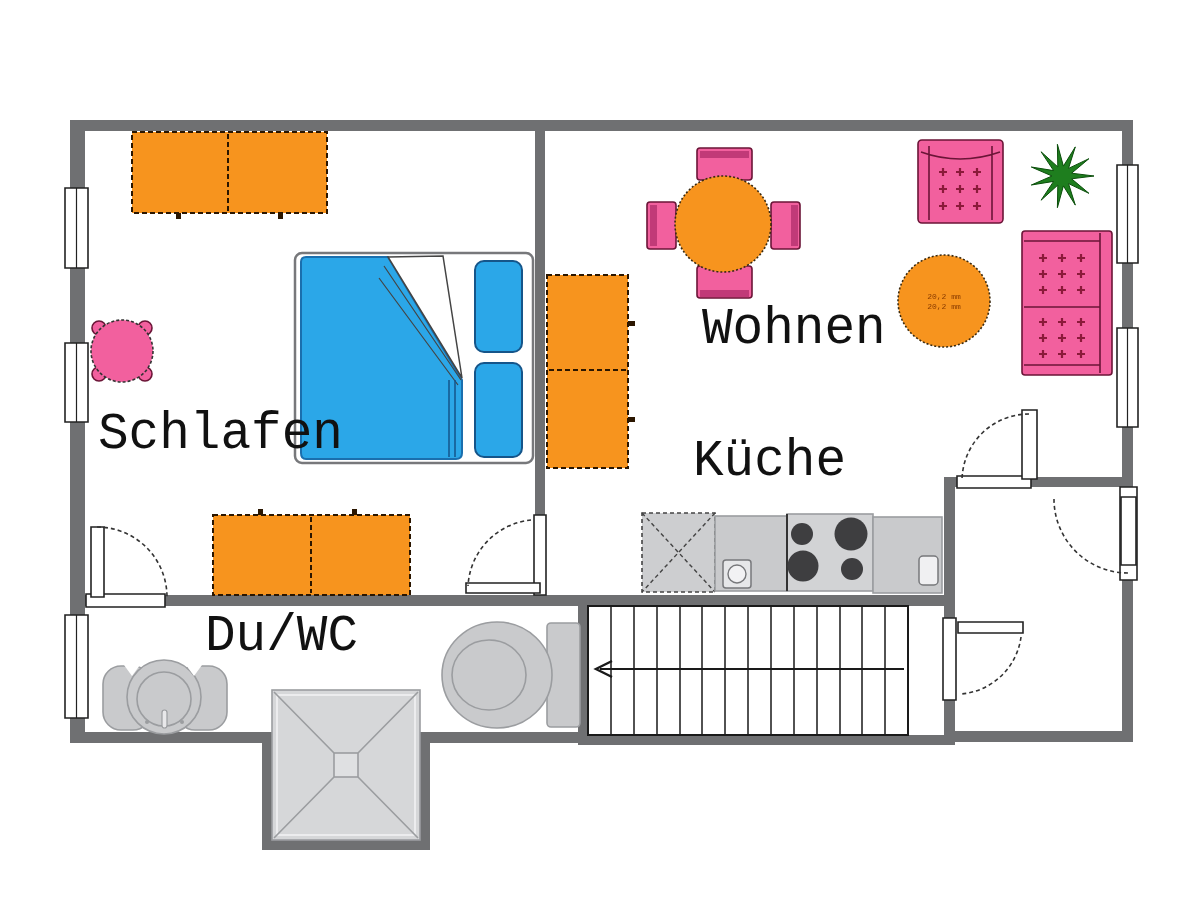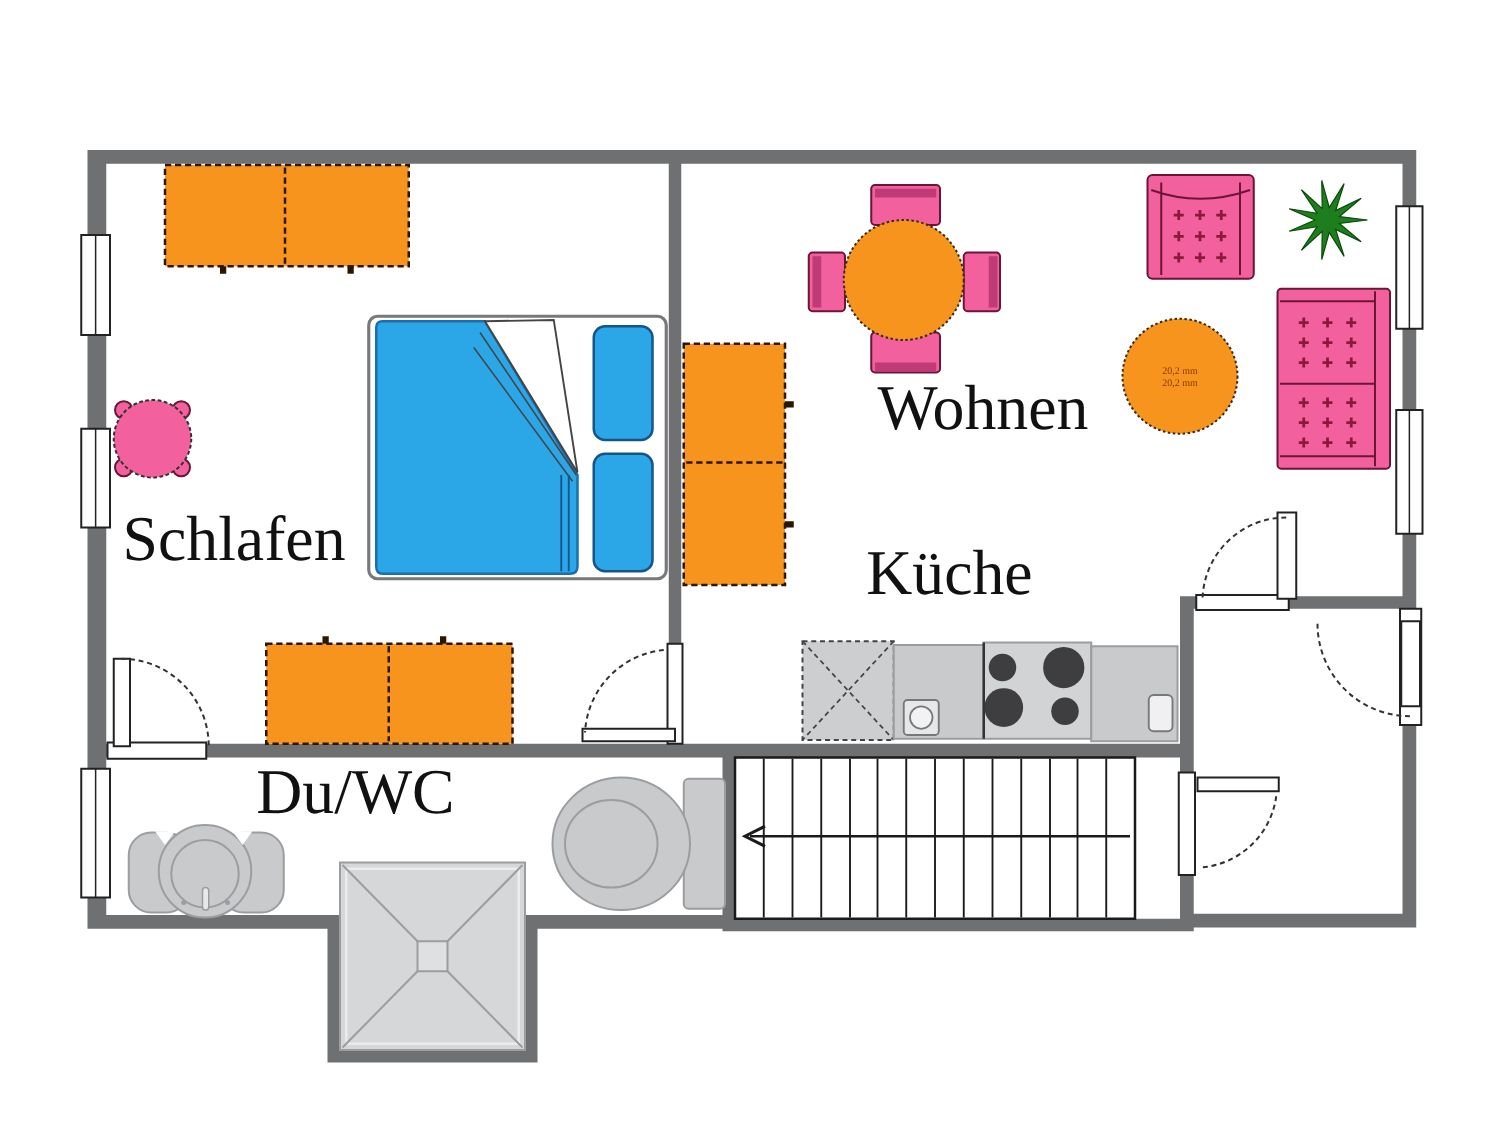--- a/index.html
+++ b/index.html
@@ -1,17 +1,17 @@
 <!DOCTYPE html>
 <html><head>
 <meta charset="utf-8">
 <style>
   html,body{margin:0;padding:0;background:#fff;}
   #plan{position:relative;width:1197px;height:900px;background:#fff;overflow:hidden;
-        font-family:Liberation Serif, serif;}
+        font-family:Liberation Mono, monospace;}
   svg{position:absolute;left:0;top:0;}
   .wall{fill:#6F7072;}
   .win{fill:#FFFFFF;stroke:#222222;stroke-width:1.6;}
   .winline{fill:none;stroke:#222222;stroke-width:1.2;}
   .leaf{fill:#FFFFFF;stroke:#222222;stroke-width:1.6;}
   .arc{fill:none;stroke:#333333;stroke-width:1.6;stroke-dasharray:4 3;}
   .orangef{fill:#F7941E;stroke:#2B1600;stroke-width:2;stroke-dasharray:5 3;}
   .odash{fill:none;stroke:#2B1600;stroke-width:2;stroke-dasharray:5 3;}
   .tick{fill:#2B1600;}
   .pinkf{fill:#F2609E;stroke:#6B1537;stroke-width:1.6;}

